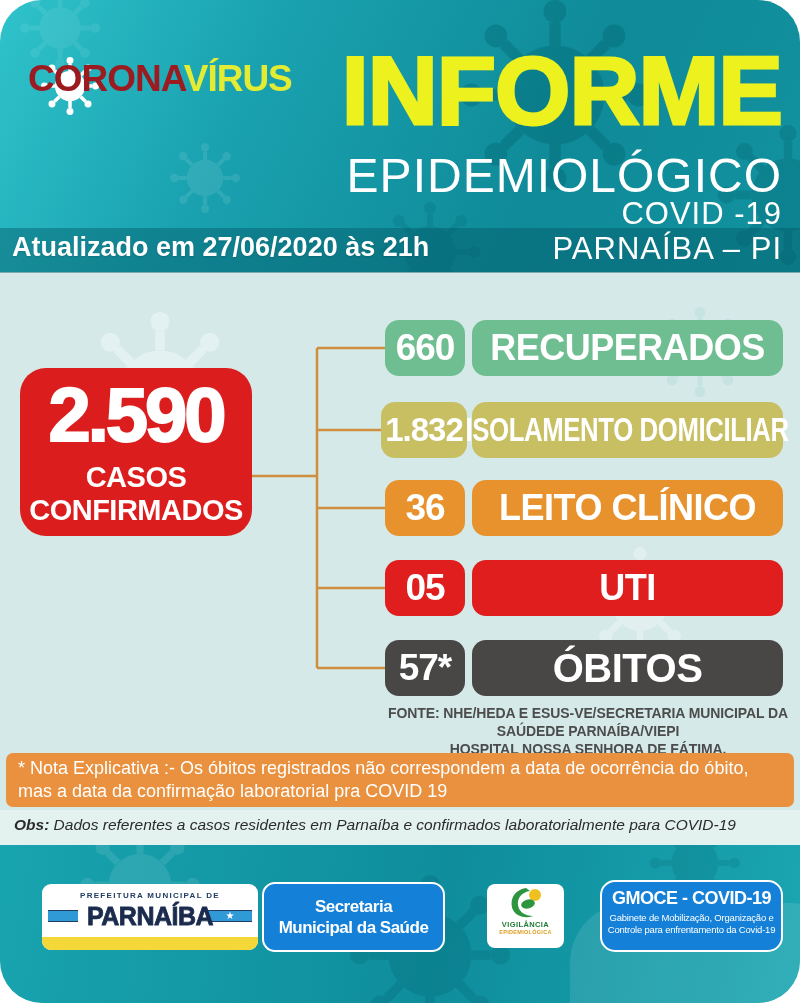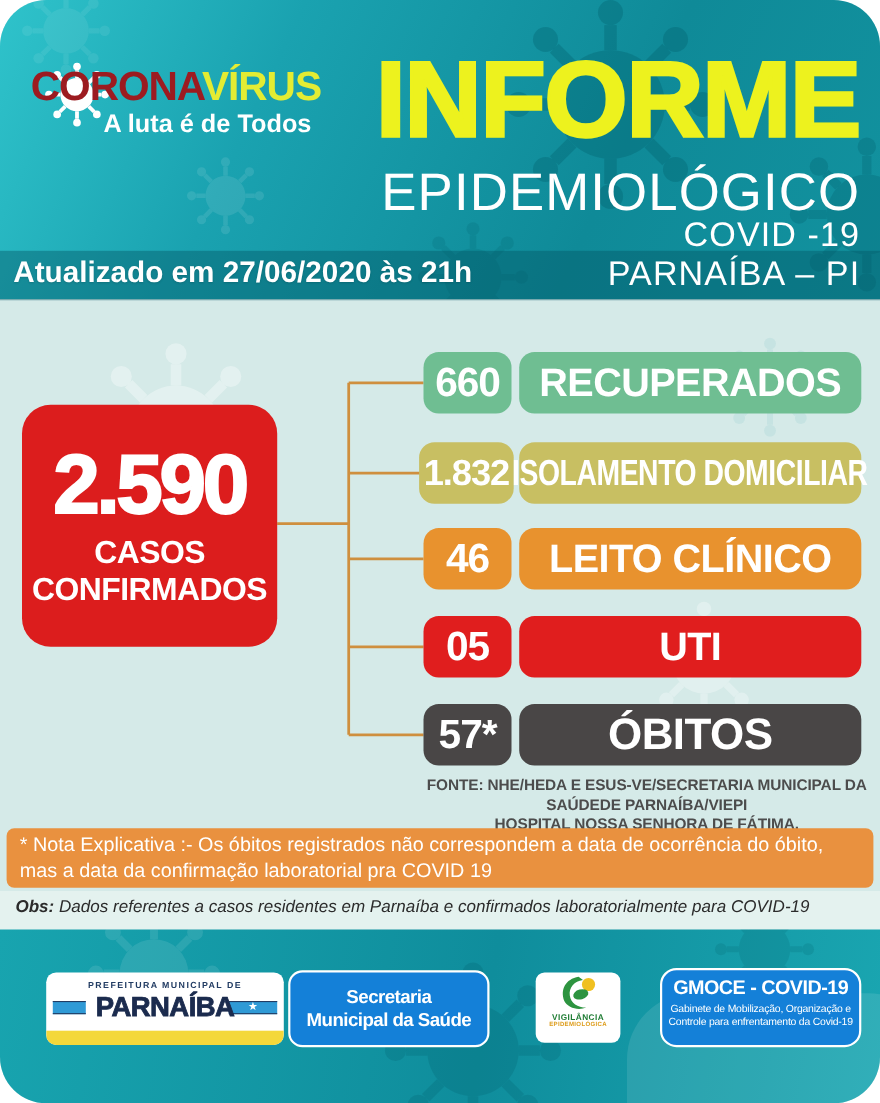--- a/index.html
+++ b/index.html
@@ -18,21 +18,21 @@
   .title-line{position:absolute;right:18px;color:#ffffff;white-space:nowrap;z-index:3;text-align:left;}
   .t-informe{top:42px;font-size:97px;line-height:1;font-weight:700;color:#edf21e;-webkit-text-stroke:3px #edf21e;letter-spacing:-1px;}
   .t-epi{top:148px;font-size:48px;font-weight:400;letter-spacing:1px;}
   .t-covid{top:196px;font-size:31px;font-weight:400;letter-spacing:1px;}
   .t-parnaiba{top:231px;font-size:31px;font-weight:400;letter-spacing:1px;}
   .updated-band{position:absolute;left:0;top:228px;width:800px;height:45px;background:rgba(3,86,100,0.42);z-index:2;}
   .updated-text{position:absolute;left:12px;top:232px;color:#ffffff;font-size:27px;font-weight:700;z-index:3;
     text-shadow:0 1px 2px rgba(0,0,0,0.15);}
   
   .main{position:absolute;left:0;top:272px;width:800px;height:573px;background:#d5eae8;}
-  .confirmed-box{position:absolute;left:20px;top:96px;width:232px;height:220px;background:#dc1d1d;border-radius:26px;
+  .confirmed-box{position:absolute;left:20px;top:96px;width:232px;height:168px;background:#dc1d1d;border-radius:26px;
     display:flex;flex-direction:column;align-items:center;justify-content:center;color:#fff;z-index:2;}
   .confirmed-value{font-size:76px;font-weight:700;letter-spacing:-3px;line-height:1;-webkit-text-stroke:2px #ffffff;}
   .confirmed-label{font-size:29px;font-weight:700;line-height:1.15;margin-top:8px;letter-spacing:-0.5px;}
   .stat-row{position:absolute;left:385px;height:56px;}
   .stat-num,.stat-label{position:absolute;top:0;height:56px;border-radius:14px;display:flex;align-items:center;justify-content:center;
     color:#fff;font-weight:700;z-index:2;}
   .stat-num{left:0;width:80px;font-size:37px;letter-spacing:-1px;}
   .stat-label{left:87px;width:311px;font-size:36px;letter-spacing:-0.5px;}
   .r1 .stat-num,.r1 .stat-label{background:#6fbe92;}
   .r2 .stat-num,.r2 .stat-label{background:#c8bf62;}
@@ -117,21 +117,20 @@
       <use href="#virus" transform="translate(60,28) scale(0.8)" style="color:rgba(255,255,255,0.08)"></use>
     </svg>
 
     <div class="corona-logo">
       <svg class="corona-splash" width="80" height="68">
         <use href="#virus" transform="translate(40,34) scale(0.58)" style="color:#ffffff"></use>
       </svg>
       <div class="corona-text">
         <span class="p1">CORONA</span><span class="p2">VÍRUS</span>
       </div>
-      <div class="corona-tagline">A luta é de Todos</div>
     </div>
 
     <div class="title-line t-informe">INFORME</div>
     <div class="title-line t-epi">EPIDEMIOLÓGICO</div>
     <div class="title-line t-covid">COVID -19</div>
     <div class="title-line t-parnaiba">PARNAÍBA – PI</div>
 
     <div class="updated-band"></div>
     <div class="updated-text">Atualizado em 27/06/2020 às 21h</div>
   </div>
@@ -165,21 +164,21 @@
       <div class="stat-num">660</div>
       <div class="stat-label">RECUPERADOS</div>
     </div>
     <div class="stat-row r2" style="top:130px">
       <div class="stat-num">1.832</div>
       <div class="stat-label">
           <span>ISOLAMENTO DOMICILIAR</span>
         </div>
     </div>
     <div class="stat-row r3" style="top:208px">
-      <div class="stat-num">46</div>
+      <div class="stat-num">36</div>
       <div class="stat-label">LEITO CLÍNICO</div>
     </div>
     <div class="stat-row r4" style="top:288px">
       <div class="stat-num">05</div>
       <div class="stat-label">UTI</div>
     </div>
     <div class="stat-row r5" style="top:368px">
       <div class="stat-num">57*</div>
       <div class="stat-label">ÓBITOS</div>
     </div>

